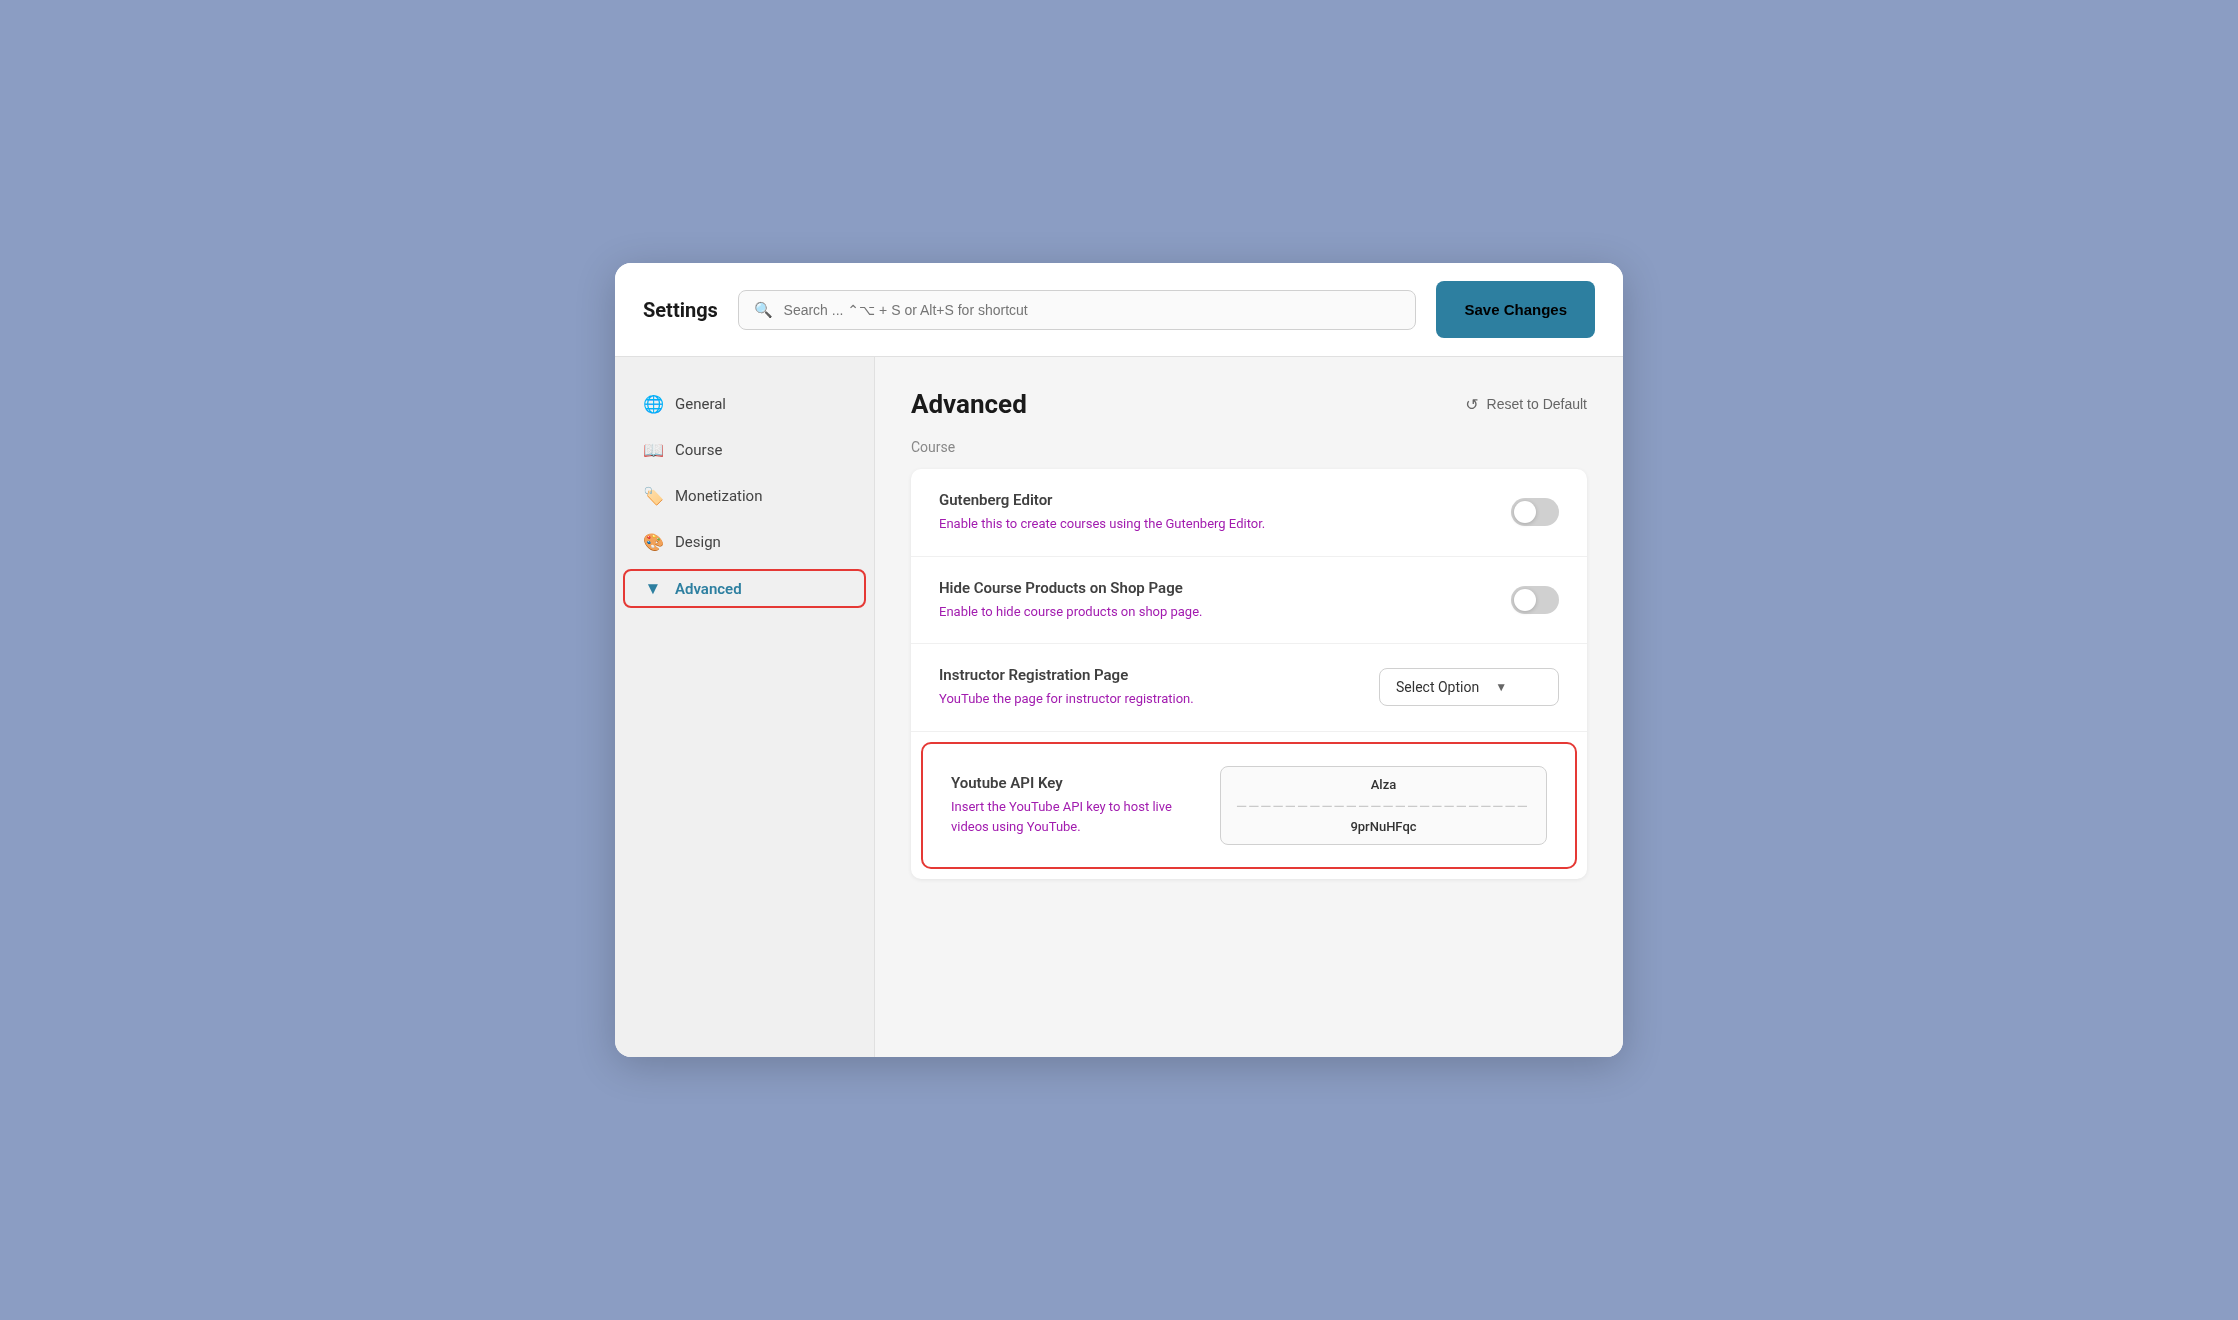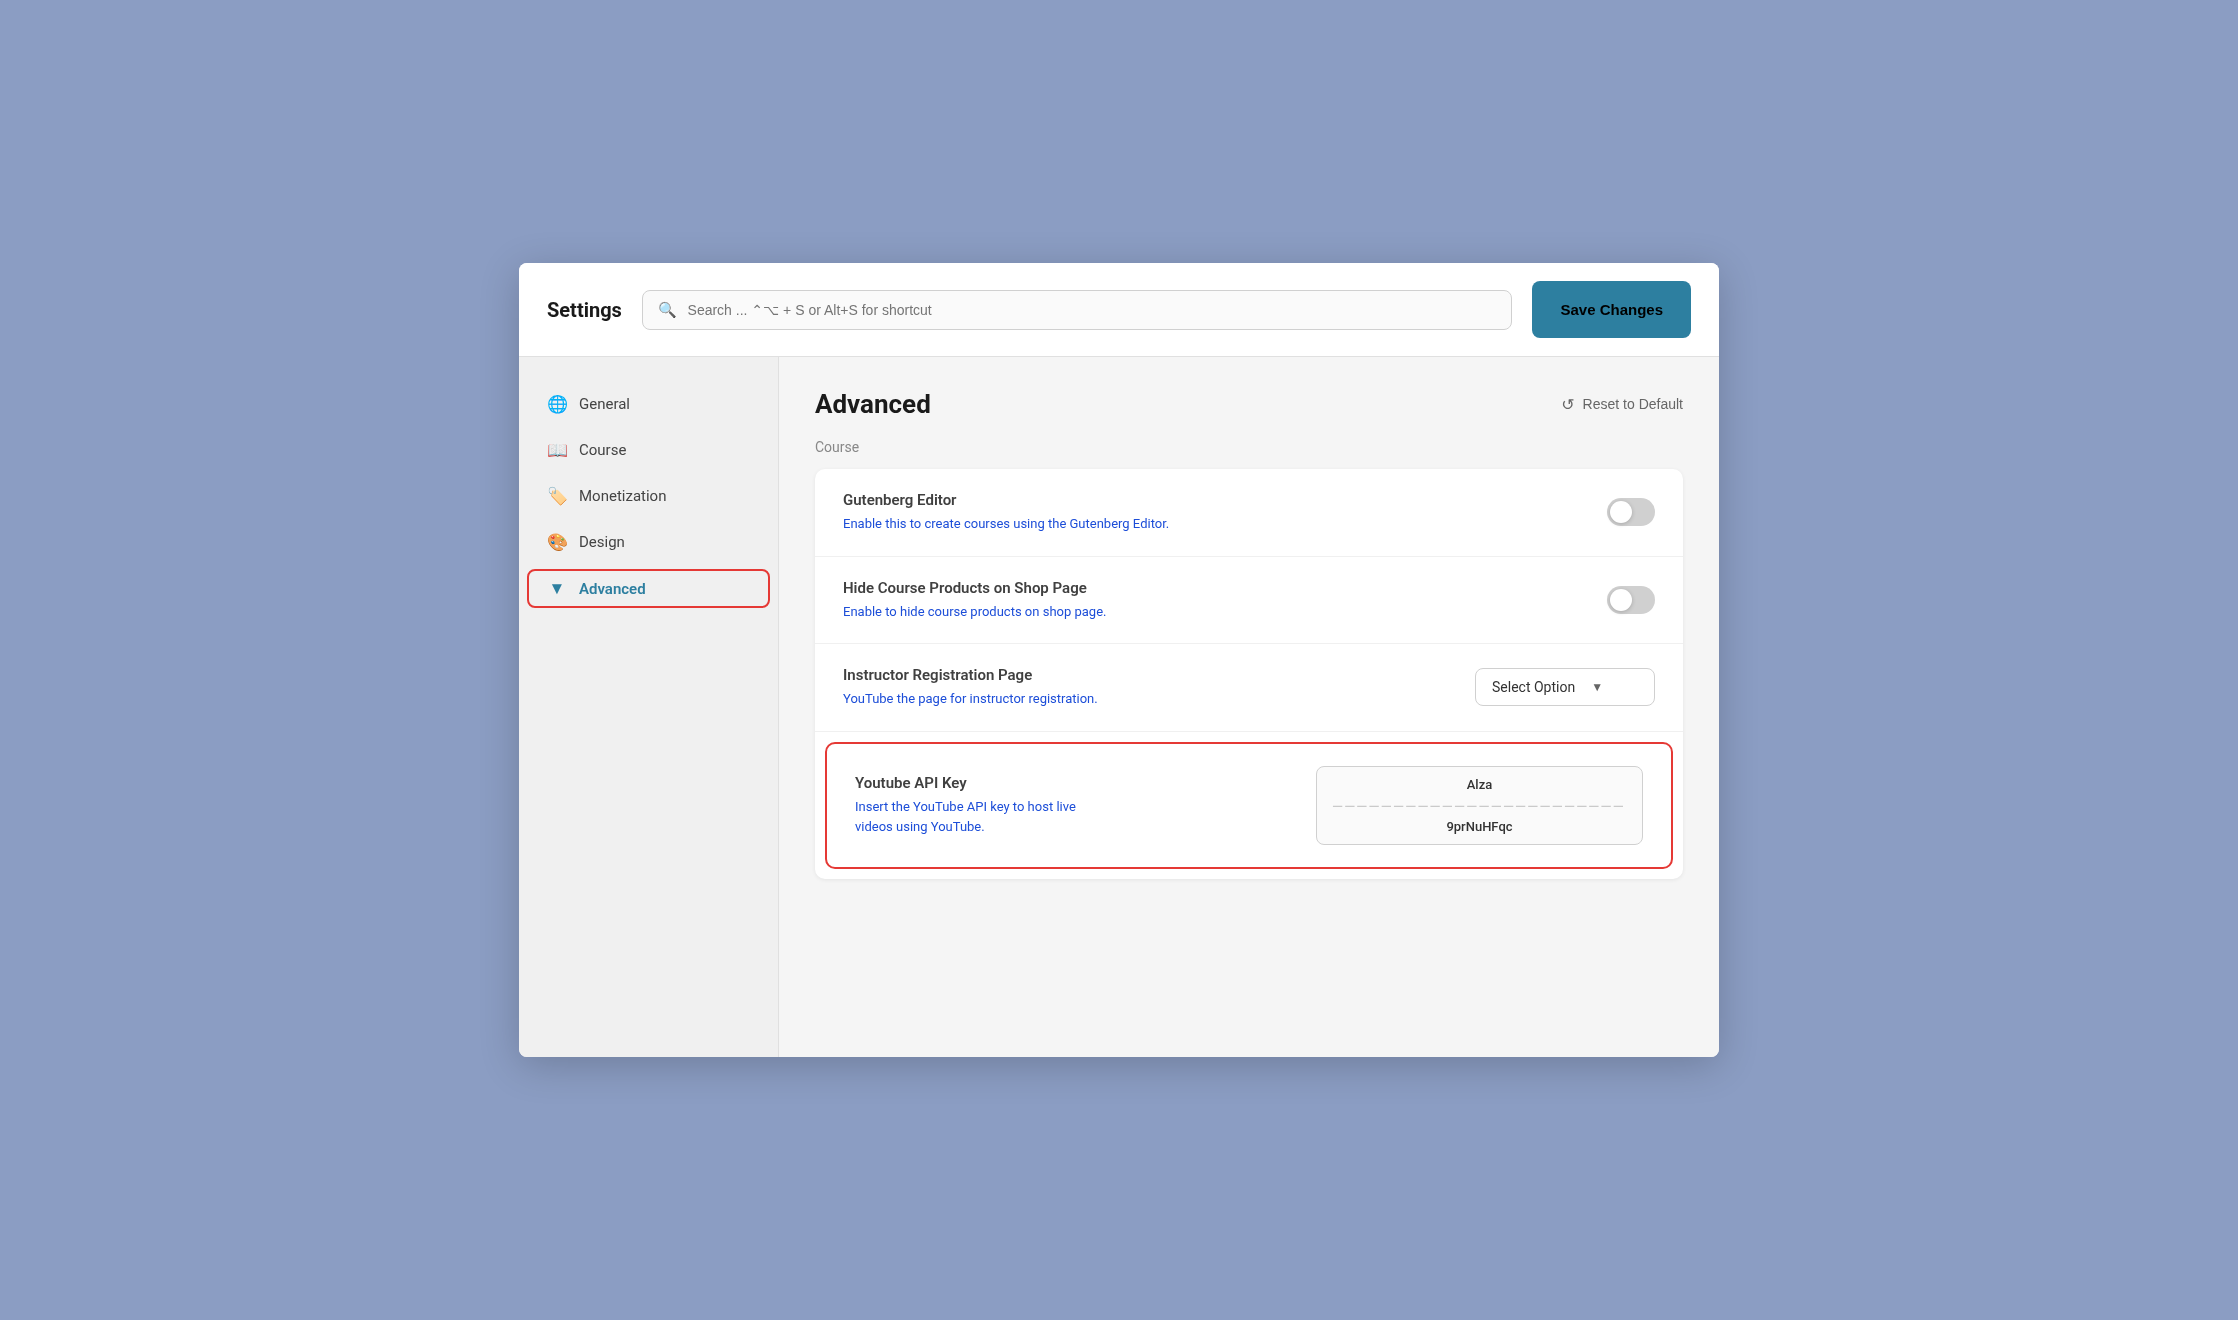--- a/index.html
+++ b/index.html
@@ -8,22 +8,22 @@
       font-family: -apple-system, BlinkMacSystemFont, 'Segoe UI', Roboto, sans-serif;
       display: flex;
       align-items: center;
       justify-content: center;
       min-height: 100vh;
       padding: 40px;
     }
 
     .settings-window {
       background: #f5f5f5;
-      border-radius: 8px;
-      width: 1200px;
+      border-radius: 16px;
+      width: 1008px;
       max-width: 100%;
       box-shadow: 0 8px 40px rgba(0,0,0,0.2);
       overflow: hidden;
     }
 
     
     .header {
       background: #ffffff;
       border-bottom: 1px solid #e0e0e0;
       padding: 18px 28px;
@@ -193,21 +193,21 @@
 
     .setting-name {
       font-size: 15px;
       font-weight: 600;
       color: #404040;
       margin-bottom: 5px;
     }
 
     .setting-desc {
       font-size: 13px;
-      color: #1d4ed8;
+      color: #a21caf;
       line-height: 1.5;
       max-width: 480px;
     }
 
     
     .toggle-wrap {
       position: relative;
       width: 48px;
       height: 28px;
       flex-shrink: 0;

